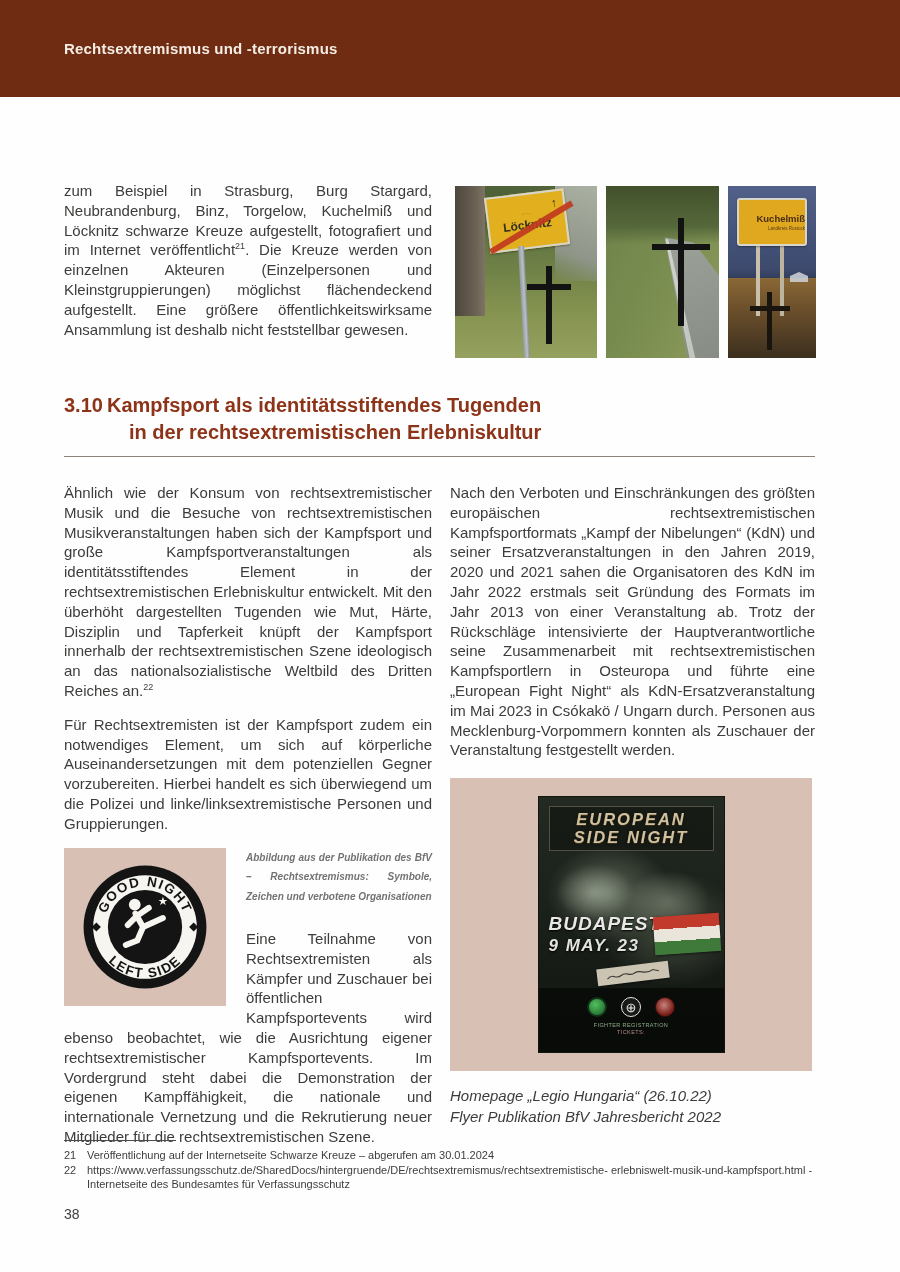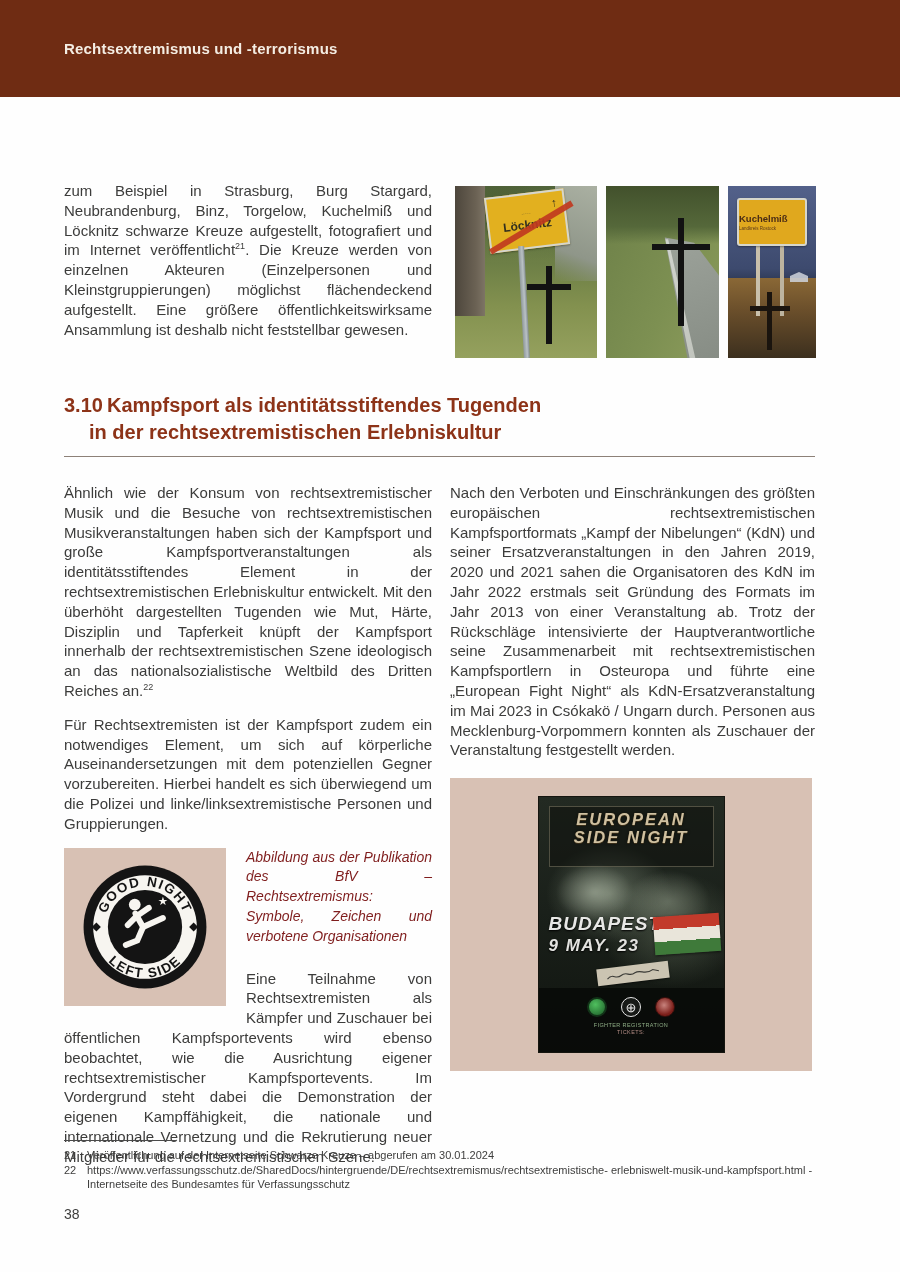--- a/index.html
+++ b/index.html
@@ -75,58 +75,58 @@
     clip-path:polygon(52.5% 31%, 55% 31%, 79% 100%, 74% 100%); opacity:.8; }
   .cross2 { left:46px; top:32px; width:58px; height:108px; }
   .cross2 .cv { left:26px; top:0; width:6px; height:108px; }
   .cross2 .ch { left:0; top:26px; width:58px; height:6px; }
 
   .dusk-field { position:absolute; left:0; bottom:0; width:100%; height:80px;
     background:linear-gradient(180deg,#8a6836 0%, #6b4f2b 40%, #3c2f1e 100%); }
   .house { position:absolute; right:8px; top:86px; width:18px; height:10px; background:#cfd4dc;
     clip-path:polygon(0 40%, 50% 0, 100% 40%, 100% 100%, 0 100%); opacity:.85; }
   .sign3 { left:9px; top:12px; width:70px; height:48px; border-radius:3px; border-width:2px;
-    display:flex; flex-direction:column; align-items:flex-start; justify-content:center;
+    display:flex; flex-direction:column; align-items:flex-end; justify-content:center;
     background:#e0a81e; }
   .sign3 .sign-name { font-size:9.5px; font-weight:700; color:#4a2c15; }
   .sign3 .sign-sub { font-size:4.5px; color:#5a3a1d; margin-top:2px; }
   .post3a { left:28px; top:60px; width:4px; height:70px; background:#c9c0ab; }
   .post3b { left:52px; top:60px; width:4px; height:70px; background:#bdb49f; }
   .cross3 { left:22px; bottom:8px; width:40px; height:58px; }
   .cross3 .cv { left:17px; top:0; width:5px; height:58px; background:#1a140e; }
   .cross3 .ch { left:0; top:14px; width:40px; height:5px; background:#1a140e; }
 
   
   .section-heading { position:absolute; left:64px; top:392px; color:#8d3318; font-weight:700; font-size:20px; line-height:27px; }
   .section-heading .h-row { display:flex; }
   .section-heading .h-num { width:43px; flex:0 0 43px; }
-  .section-heading .h-line2 { margin-left:25px; }
+  .section-heading .h-line2 { margin-left:65px; }
   .heading-rule { position:absolute; left:64px; top:456px; width:751px; border-top:1px solid #8d8178; }
 
   
   .col-left  { position:absolute; left:64px;  top:483px; width:368px; }
   .col-right { position:absolute; left:450px; top:483px; width:365px; }
   .col-left p + p { margin-top:14px; }
 
   .wrap-block { margin-top:14px; }
   .gnls-panel { float:left; width:162px; height:158px; background:#d8c1b4;
     margin:0 20px 20px 0; display:flex; align-items:center; justify-content:center; }
-  .caption-italic { font-style:italic; font-size:14px; line-height:19.8px; color:#7f1d1d;
-    text-align:justify; hyphens:auto; }
+  .caption-italic { font-style:italic; font-size:10px; line-height:19.8px; color:#737373;
+    text-align:justify; hyphens:auto;font-weight:bold; }
   .wrap-block .after-caption { margin-top:22px; }
 
   
   .poster-panel { margin-top:18px; width:362px; height:293px; background:#d8c1b4;
     display:flex; align-items:center; justify-content:center; }
   .efn-poster { position:relative; width:185px; height:255px; overflow:hidden;
     background:radial-gradient(90px 70px at 38% 38%, rgba(170,185,160,.45), transparent 70%),
                radial-gradient(100px 80px at 72% 52%, rgba(130,145,120,.40), transparent 72%),
                linear-gradient(180deg,#232a22 0%, #1a201a 45%, #10140f 100%);
     box-shadow:0 0 0 1px #15150f; }
-  .efn-title { position:absolute; left:10px; top:9px; right:10px; padding:3px 4px 20px;
+  .efn-title { position:absolute; left:10px; top:9px; right:10px; padding:3px 4px 4px;
     background:rgba(14,16,12,.55); border:1px solid rgba(190,180,150,.35);
     text-align:center; }
   .efn-title .t1, .efn-title .t2 {
     font-style:italic; font-weight:900; letter-spacing:2px; font-size:16.5px; line-height:18px;
     color:#cfc0a0; text-shadow:0 1px 0 #3a2e18, 0 0 3px rgba(0,0,0,.8), 0 0 1px #6a5a34; }
   .efn-fighters { position:absolute; left:0; top:52px; width:100%; height:96px;
     background:radial-gradient(55px 40px at 30% 45%, rgba(200,210,190,.5), transparent 70%),
                radial-gradient(60px 45px at 70% 55%, rgba(160,170,150,.45), transparent 70%);
     filter:blur(1.5px); }
   .efn-city { position:absolute; left:10px; top:116px; color:#e8e8e6; font-weight:700;
@@ -288,20 +288,24 @@
             <div class="logo-dot logo-green"></div>
             <div class="logo-dot logo-cross">⊕</div>
             <div class="logo-dot logo-red"></div>
           </div>
           <div class="efn-tiny">FIGHTER REGISTRATION</div>
           <div class="efn-tiny2">TICKETS:</div>
         </div>
       </div>
     </div>
 
+    <div class="poster-caption">
+      <div>Homepage „Legio Hungaria“ (26.10.22)</div>
+      <div>Flyer Publikation BfV Jahresbericht 2022</div>
+    </div>
   </div>
 
   <div class="footnotes">
     <div class="fn-rule"></div>
     <div class="fn-row">
       <span class="fn-num">21</span>
       <span class="fn-text">Veröffentlichung auf der Internetseite Schwarze Kreuze – abgerufen am 30.01.2024</span>
     </div>
     <div class="fn-row">
       <span class="fn-num">22</span>

